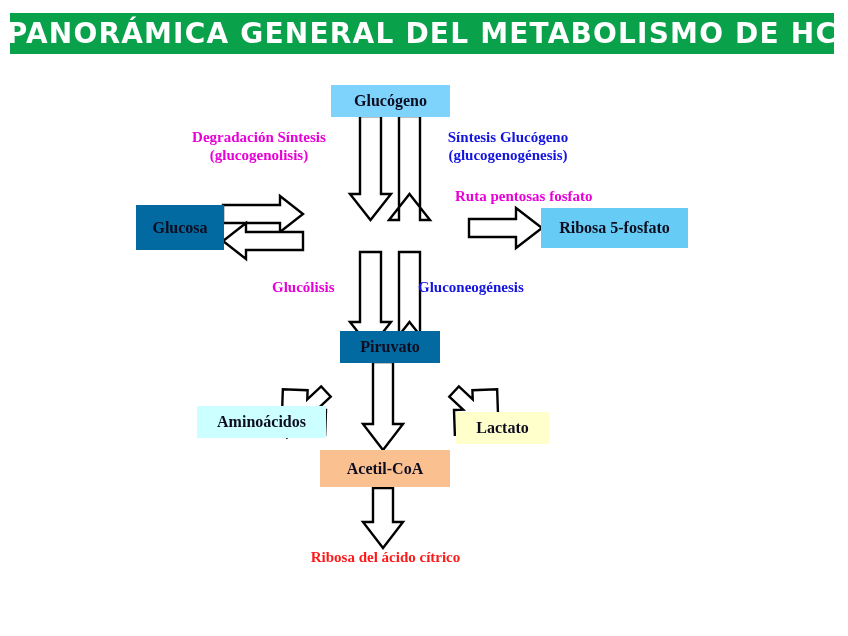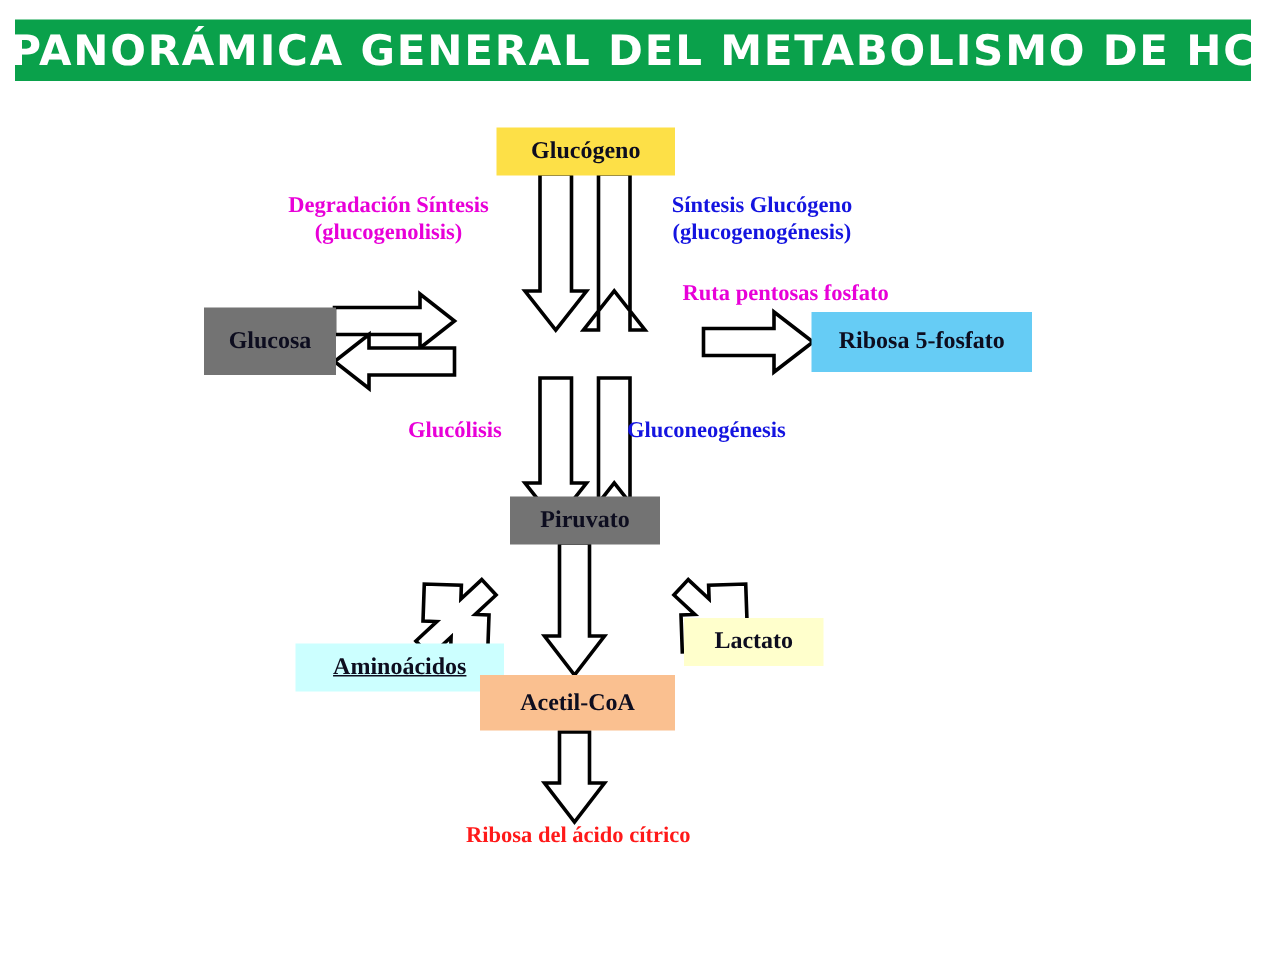--- a/index.html
+++ b/index.html
@@ -62,22 +62,22 @@
     box-sizing: border-box;
     display: flex;
     align-items: center;
     justify-content: center;
     color: #0d0d1f;
     font-weight: bold;
     font-size: 16px;
     line-height: 1;
     white-space: nowrap;
   }
-  .node.teal   { background: #737373; }
-  .node.pink   { background: #fde047; }
+  .node.teal   { background: #0369a1; }
+  .node.pink   { background: #7dd3fc; }
   .node.sky    { background: #66ccf5; }
   .node.cyan   { background: #ccffff; }
   .node.cream  { background: #ffffcc; }
   .node.peach  { background: #fac090; }
 
   
   .label {
     position: absolute;
     font-weight: bold;
     font-size: 15px;
@@ -137,21 +137,21 @@
 
 
   <div class="node sky" style="left:541px; top:154px; width:147px; height:40px;">
     <span>Ribosa 5-fosfato</span>
   </div>
 
   <div class="node teal" style="left:340px; top:277px; width:100px; height:32px;">
     <span>Piruvato</span>
   </div>
 
-  <div class="node cyan" style="left:197px; top:375px; width:139px; height:32px;text-decoration:underline;">
+  <div class="node cyan" style="left:197px; top:352px; width:129px; height:32px;">
     <span>Aminoácidos</span>
   </div>
 
   <div class="node peach" style="left:320px; top:396px; width:130px; height:37px;">
     <span>Acetil-CoA</span>
   </div>
 
   <div class="node cream" style="left:456px; top:358px; width:93px; height:32px;">
     <span>Lactato</span>
   </div>

